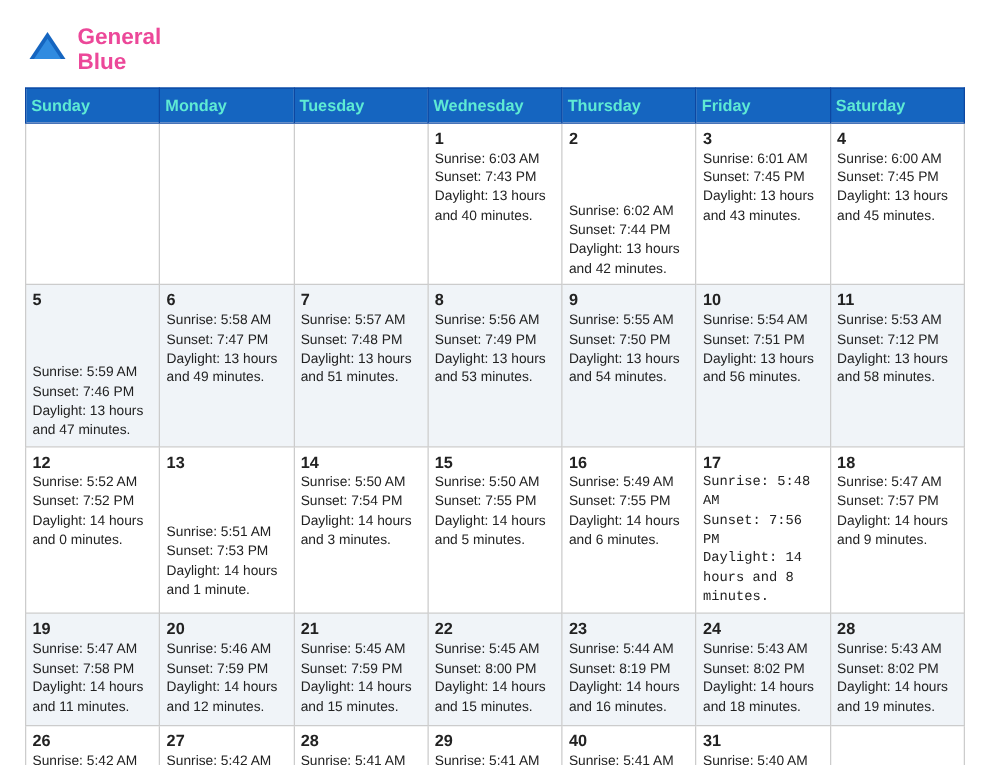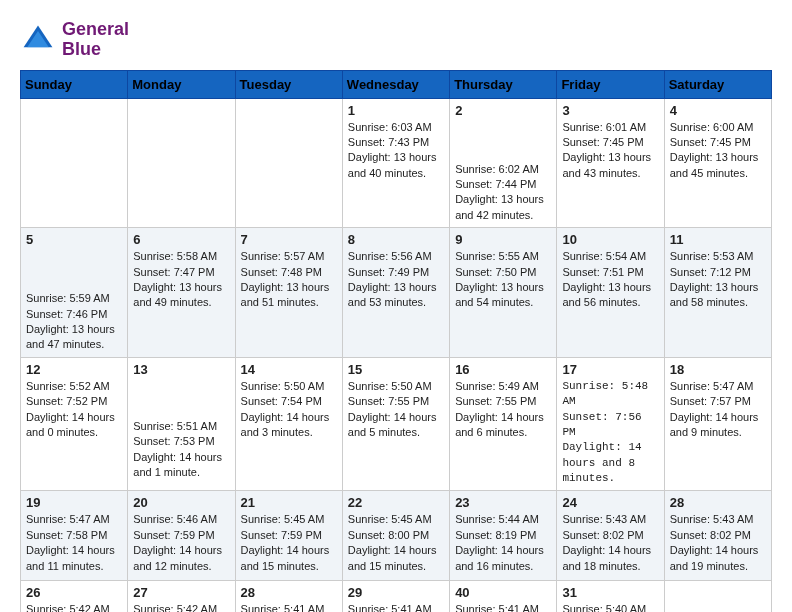--- a/index.html
+++ b/index.html
@@ -21,21 +21,21 @@
       align-items: center;
       gap: 6px;
     }
     .logo-text {
       font-size: 18px;
       font-weight: bold;
       line-height: 1.1;
       color: #1a1a1a;
     }
     .logo-text span {
-      color: #701a75;
+      color: #ec4899;
     }
     .logo-icon {
       width: 36px;
       height: 36px;
     }
     .title-area {
       text-align: right;
     }
     .month-title {
       font-size: 36px;
@@ -47,21 +47,21 @@
       color: #333;
       font-weight: normal;
     }
     table {
       width: 100%;
       border-collapse: collapse;
       table-layout: fixed;
     }
     thead th {
       background-color: #1565c0;
-      color: #000000;
+      color: #5eead4;
       padding: 6px 4px;
       font-size: 13px;
       font-weight: bold;
       text-align: left;
       border: 1px solid #0d47a1;
     }
     tbody td {
       border: 1px solid #ccc;
       vertical-align: top;
       padding: 4px 5px;

